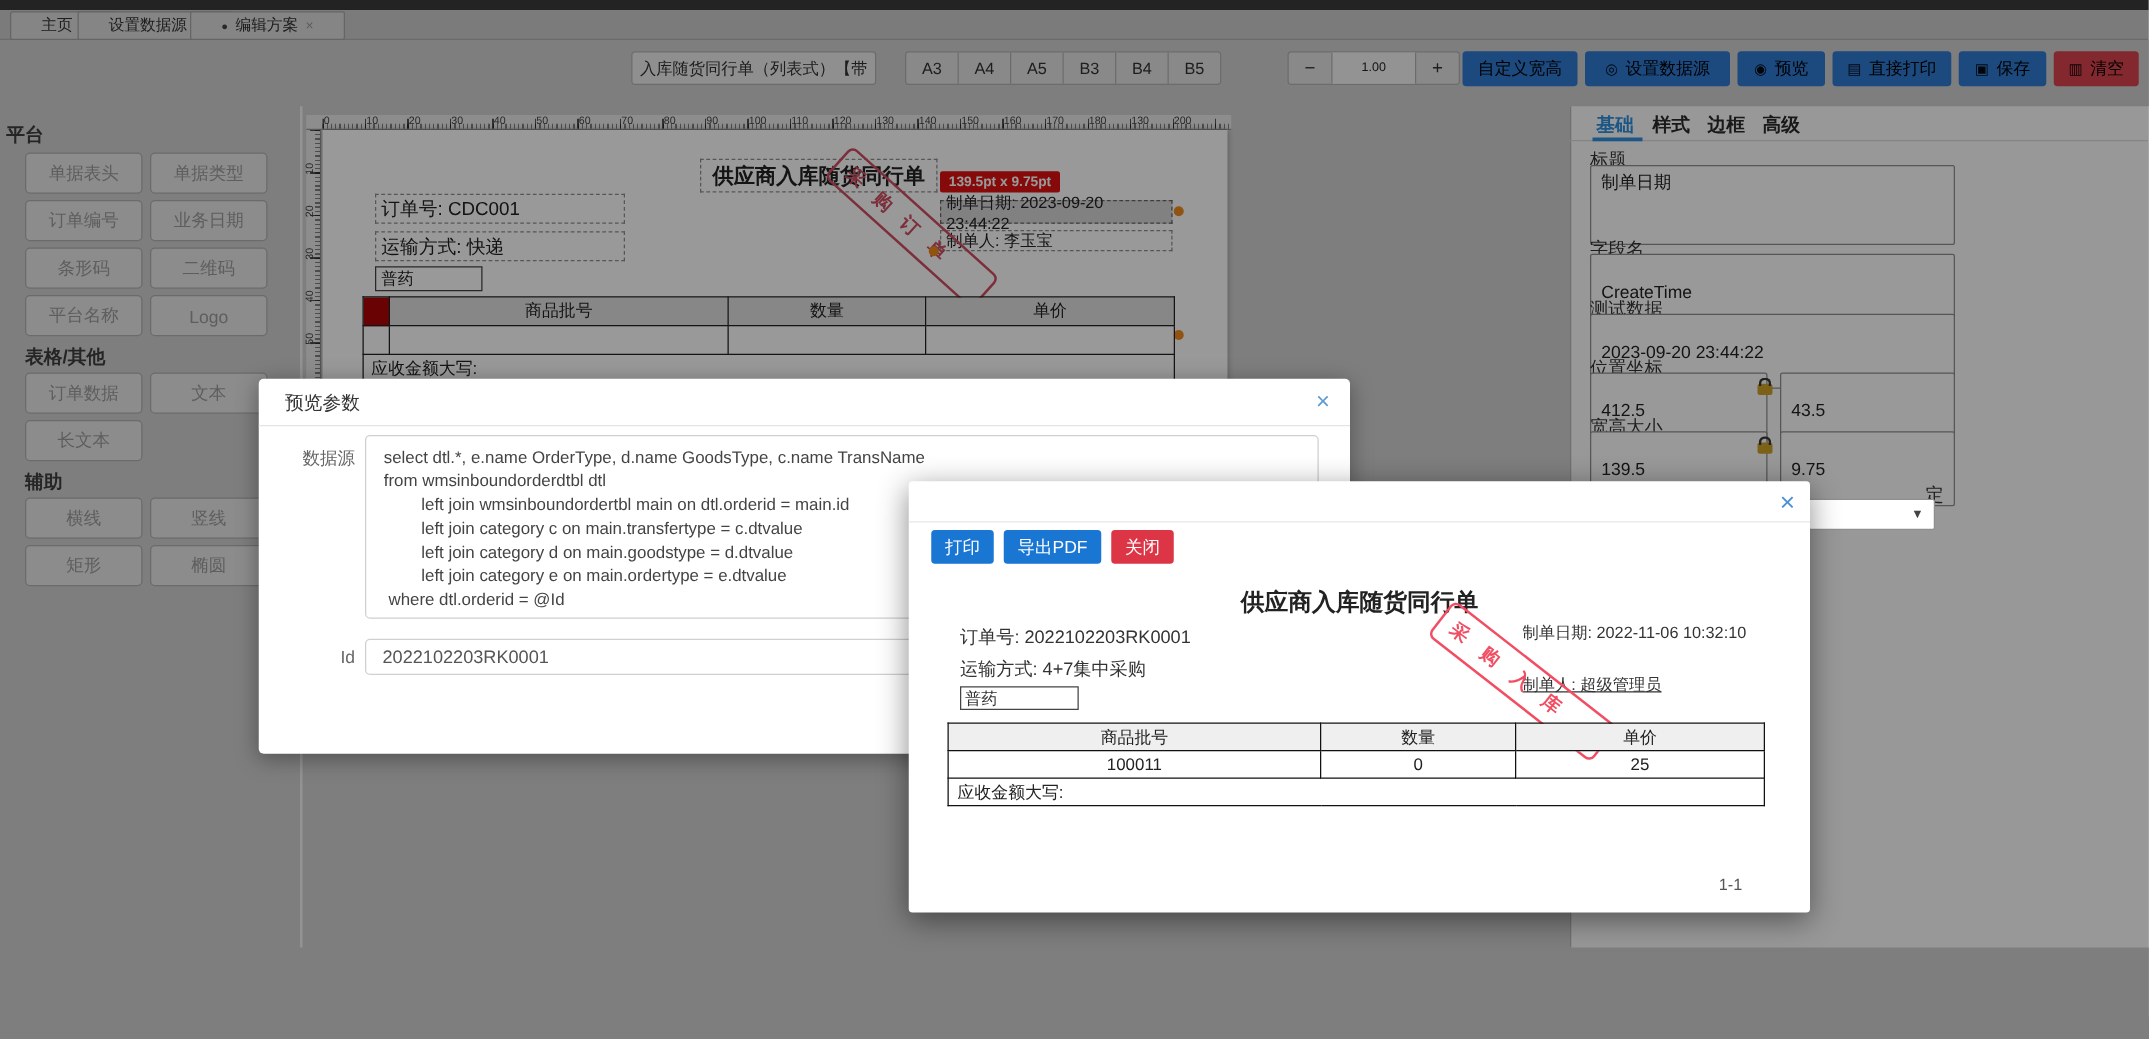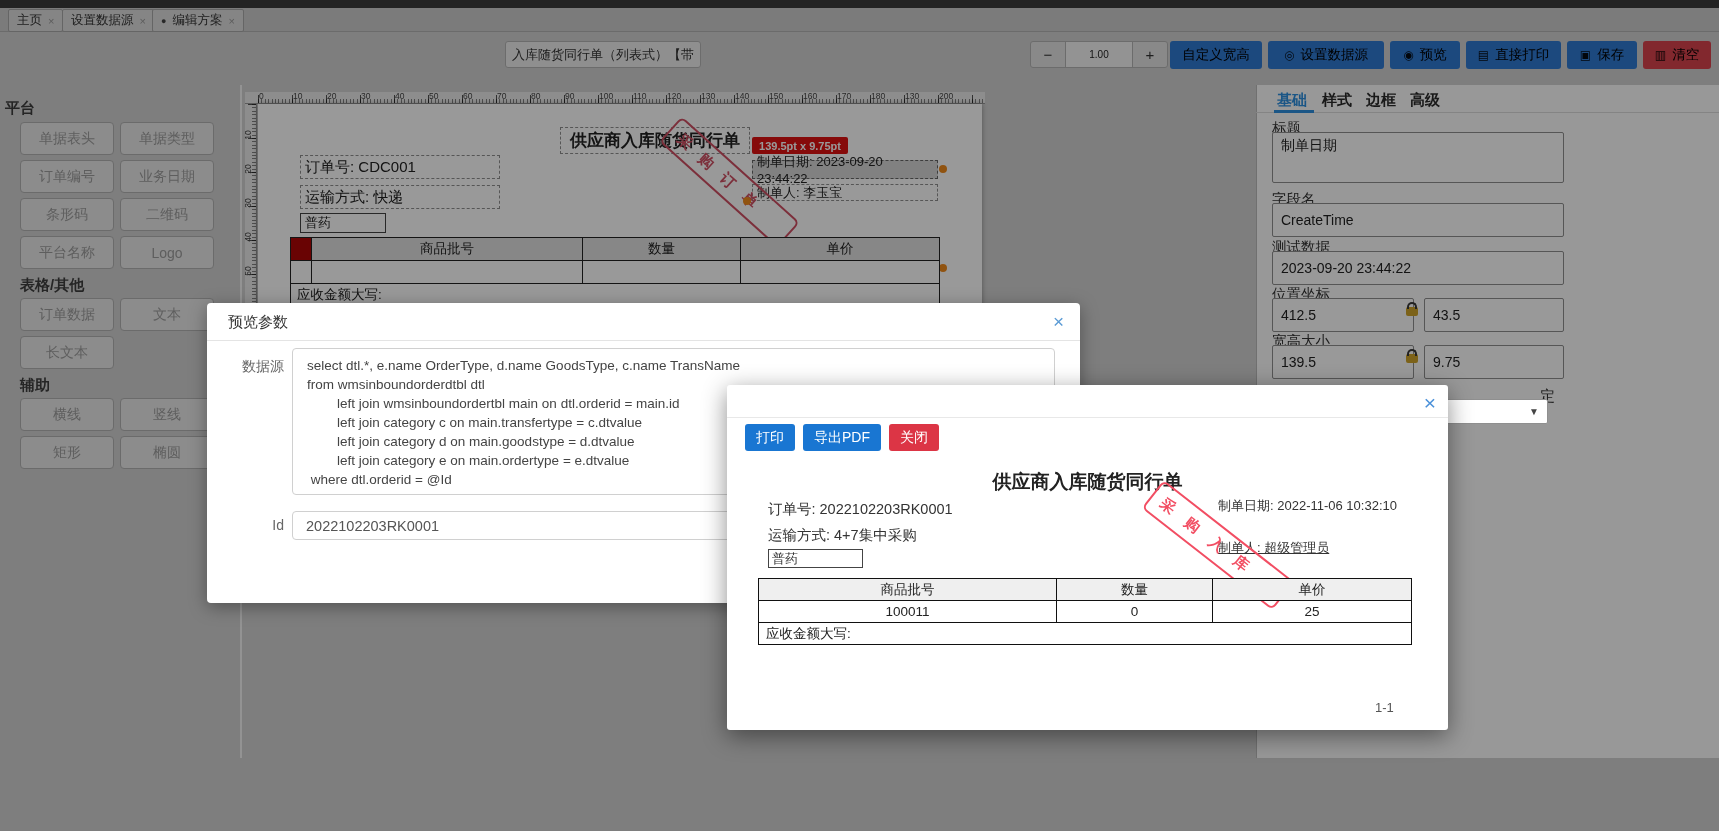--- a/index.html
+++ b/index.html
@@ -3,21 +3,21 @@
 <meta charset="utf-8">
 <style>
   html,body{margin:0;padding:0;background:#666;}
   .screen{position:relative;width:1719px;height:831px;background:#d2d2d2;overflow:hidden;
           font-family:"Liberation Sans","DejaVu Sans",sans-serif;color:#222;}
   .abs{position:absolute;box-sizing:border-box;}
   
   .topstrip{left:0;top:0;width:1719px;height:8px;background:#3b3b3b;}
   .tabbar{left:0;top:8px;width:1719px;height:24px;background:#cdcdcd;border-bottom:1px solid #b3b3b3;}
   .tab{position:absolute;top:1px;height:21px;background:#dedede;border:1px solid #a8a8a8;border-radius:2px;
-       display:flex;align-items:center;gap:6px;padding:0 8px;font-size:12.5px;color:#333;}
+       display:flex;align-items:center;gap:6px;padding:0 24px;font-size:12.5px;color:#333;}
   .tab .x{color:#999;font-size:11px;}
   .tab .dot{font-size:9px;color:#444;}
   
   .toolbar-input{left:505px;top:41px;width:196px;height:27px;background:#efefef;border:1px solid #b5b5b5;
        border-radius:3px;font-size:13px;display:flex;align-items:center;justify-content:center;color:#333;}
   .papergroup{left:724px;top:41px;height:27px;display:flex;border:1px solid #b5b5b5;border-radius:3px;background:#e4e4e4;}
   .papergroup .pbtn{width:41px;display:flex;align-items:center;justify-content:center;font-size:13px;color:#333;border-right:1px solid #b5b5b5;}
   .papergroup .pbtn:last-child{border-right:none;}
   .zoomgroup{left:1030px;top:41px;height:27px;display:flex;border:1px solid #b5b5b5;border-radius:3px;background:#e4e4e4;}
   .zoomgroup .zbtn{width:34px;display:flex;align-items:center;justify-content:center;font-size:15px;color:#333;}
@@ -54,21 +54,21 @@
   .dtable .redcell{background:#b00606;width:20px;}
   .dtable .ft{text-align:left;padding-left:6px;}
   .tooltip{left:752px;top:137px;width:96px;height:17px;background:#e01111;color:#fff;font-size:11px;border-radius:2px;
            display:flex;align-items:center;justify-content:center;font-weight:bold;}
   
   .rpanel{left:1256px;top:85px;width:463px;height:673px;background:#fdfdfd;border-left:1px solid #bbb;}
   .rtab{position:absolute;font-size:15px;font-weight:bold;color:#2b2b2b;}
   .rtab.active{color:#2e90e0;}
   .rlabel2{position:absolute;font-size:14.5px;color:#333;}
   .rinput{position:absolute;background:#fff;border:1px solid #8f8f8f;border-radius:2px;font-size:14px;color:#222;
-          display:flex;align-items:center;padding:3px 8px;}
+          display:flex;align-items:center;padding:16px 8px;}
   .lock{position:absolute;width:12px;height:9px;background:#cfa32b;border-radius:2px;}
   .lock:before{content:"";position:absolute;left:1px;top:-5px;width:6px;height:5px;border:2px solid #3a3a3a;
           border-bottom:none;border-radius:5px 5px 0 0;}
   
   .overlay{left:0;top:0;width:1719px;height:831px;background:rgba(0,0,0,0.40);z-index:10;}
   .pselect{left:1272px;top:399px;width:276px;height:25px;background:#fff;border:1px solid #8f8f8f;border-radius:2px;
            z-index:15;display:flex;align-items:center;justify-content:flex-end;padding-right:8px;}
   .pselect .chev{font-size:10px;color:#444;}
   .modal1{left:207px;top:303px;width:873px;height:300px;background:#fff;border-radius:4px;z-index:20;
           box-shadow:0 4px 18px rgba(0,0,0,.35);}
@@ -118,20 +118,28 @@
       <span class="x">×</span>
     </div>
     <div class="tab" style="left:152px;">
       <span class="dot">●</span>
       <span>编辑方案</span>
       <span class="x">×</span>
     </div>
   </div>
 
   <div class="abs toolbar-input">入库随货同行单（列表式）【带</div>
+  <div class="abs papergroup">
+    <div class="pbtn">A3</div>
+    <div class="pbtn">A4</div>
+    <div class="pbtn">A5</div>
+    <div class="pbtn">B3</div>
+    <div class="pbtn">B4</div>
+    <div class="pbtn">B5</div>
+  </div>
   <div class="abs zoomgroup">
     <div class="zbtn">−</div>
     <div class="zval">1.00</div>
     <div class="zbtn">+</div>
   </div>
   <div class="abs btn-blue" style="left:1170px;top:41px;width:92px;">
     <span>自定义宽高</span>
   </div>
   <div class="abs btn-blue" style="left:1268px;top:41px;width:116px;">
     <span class="btn-ic">◎</span>

